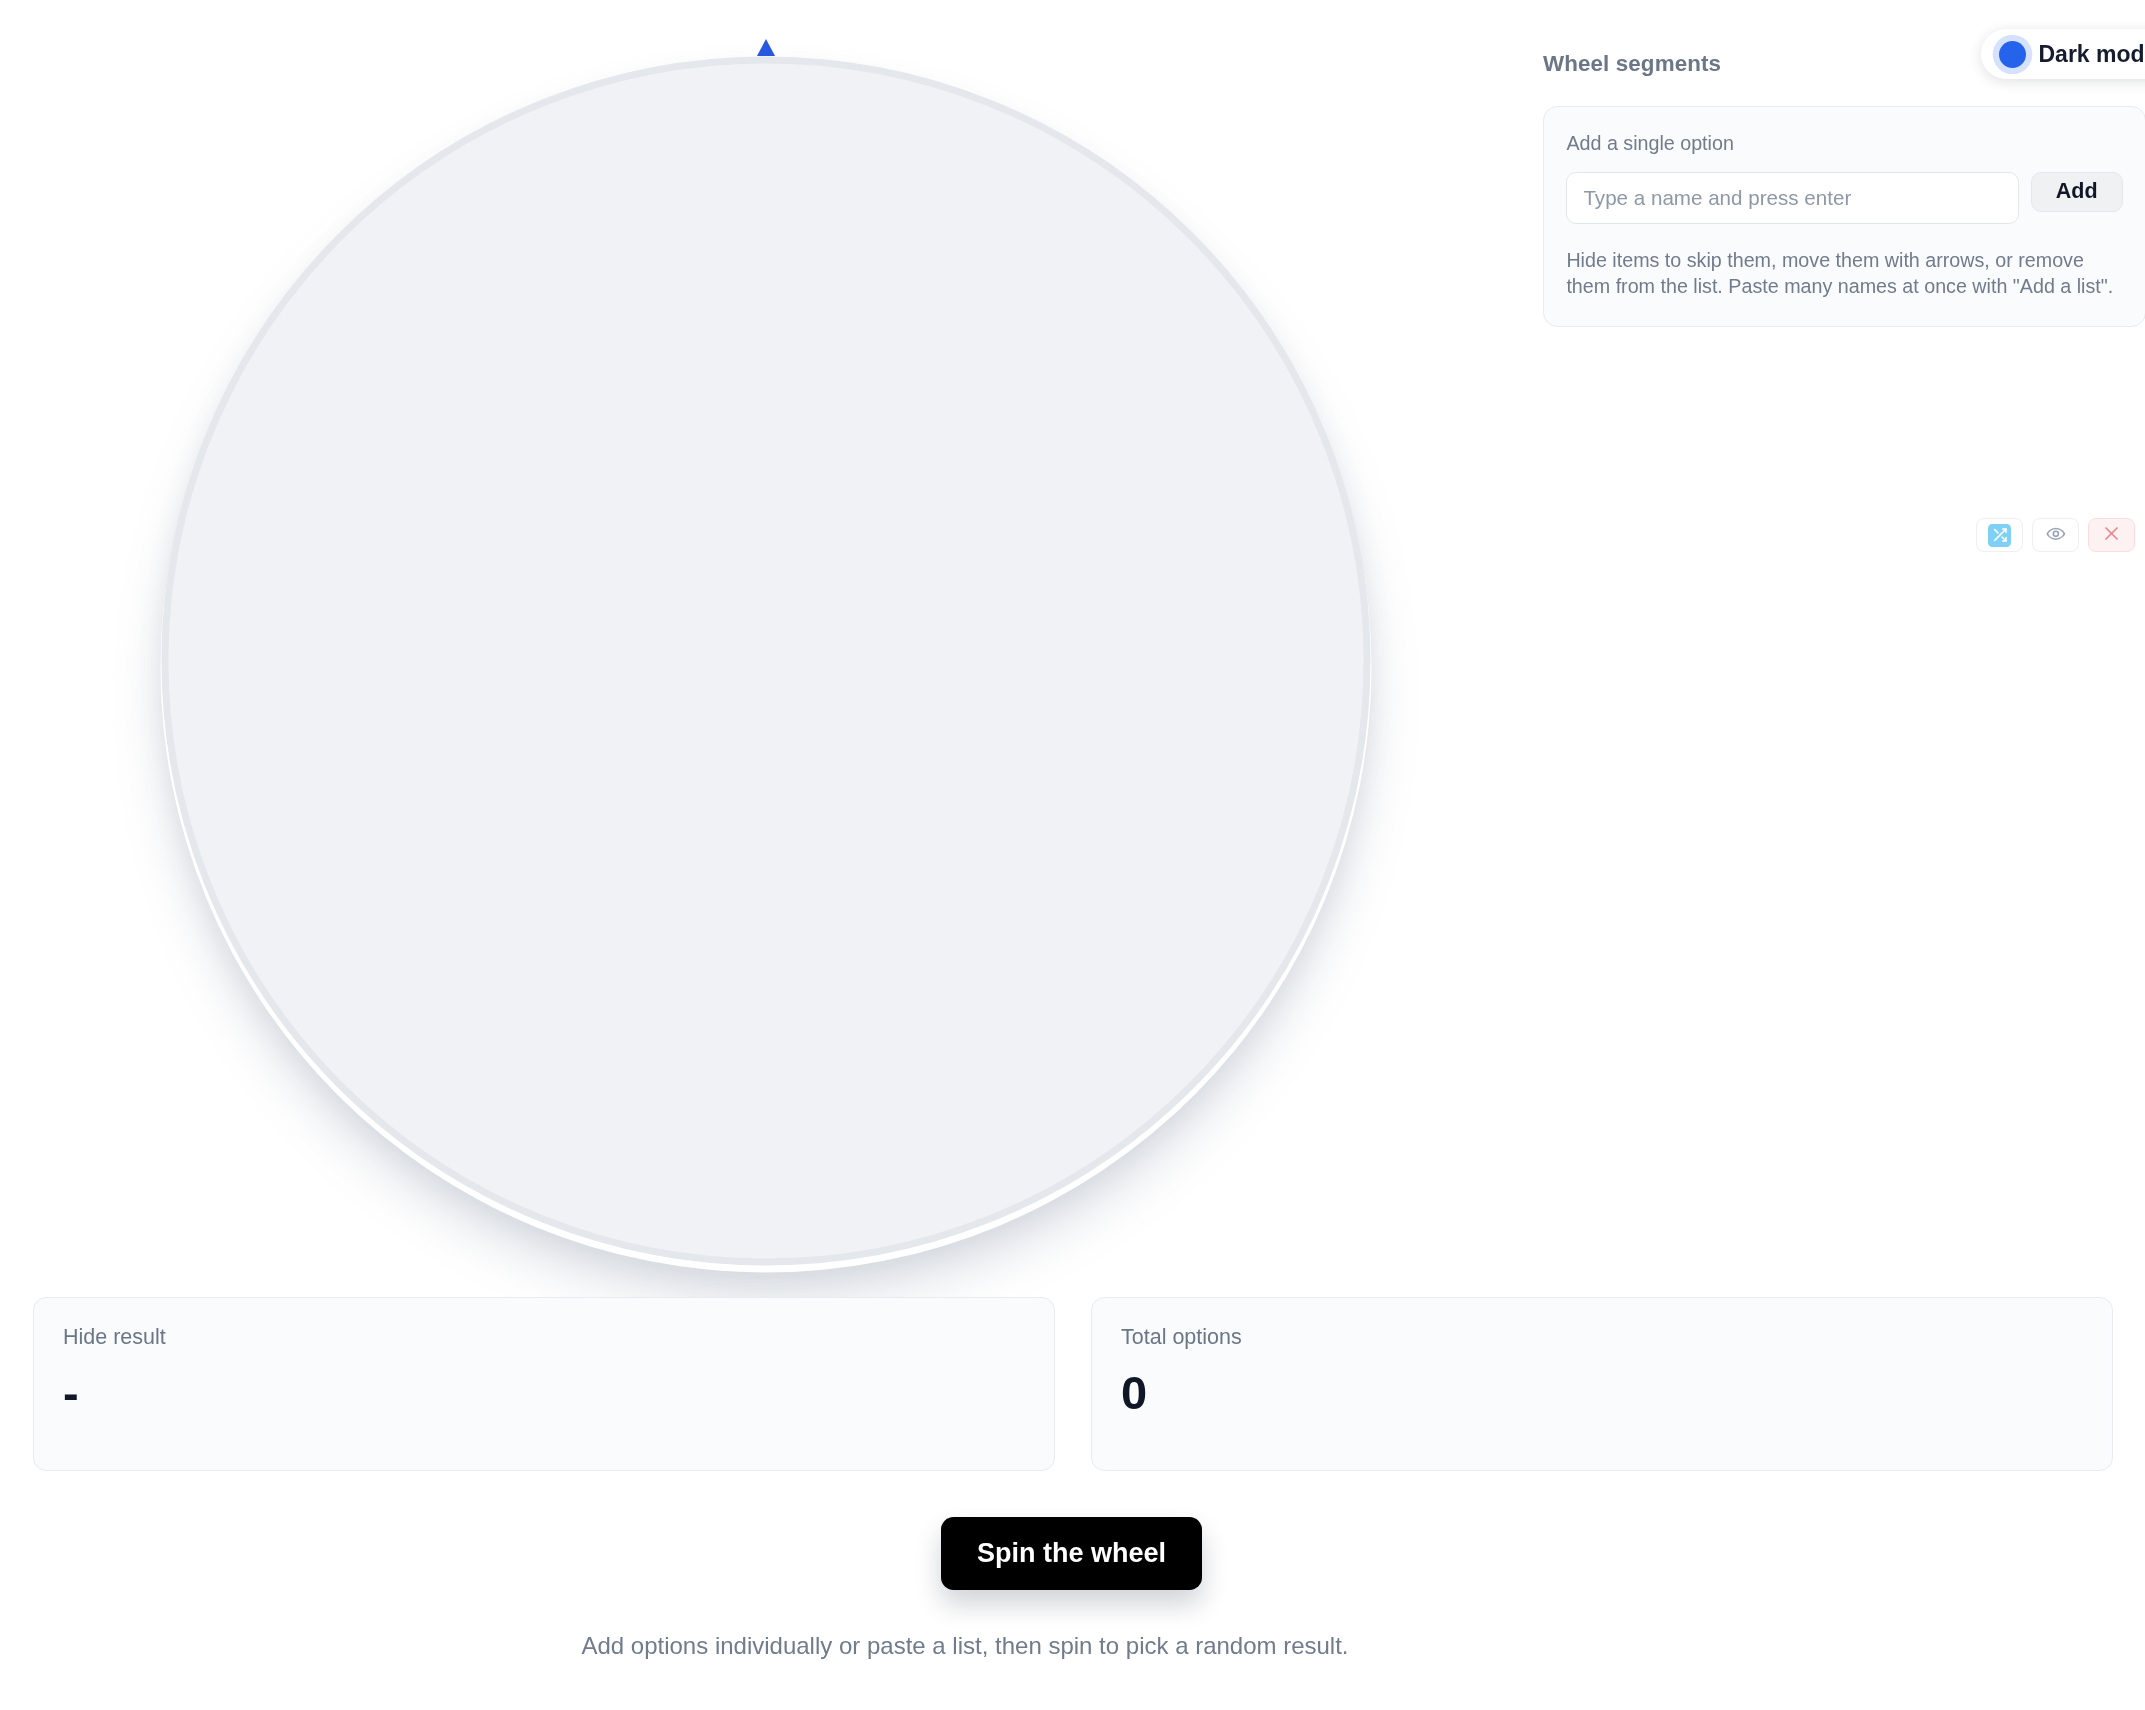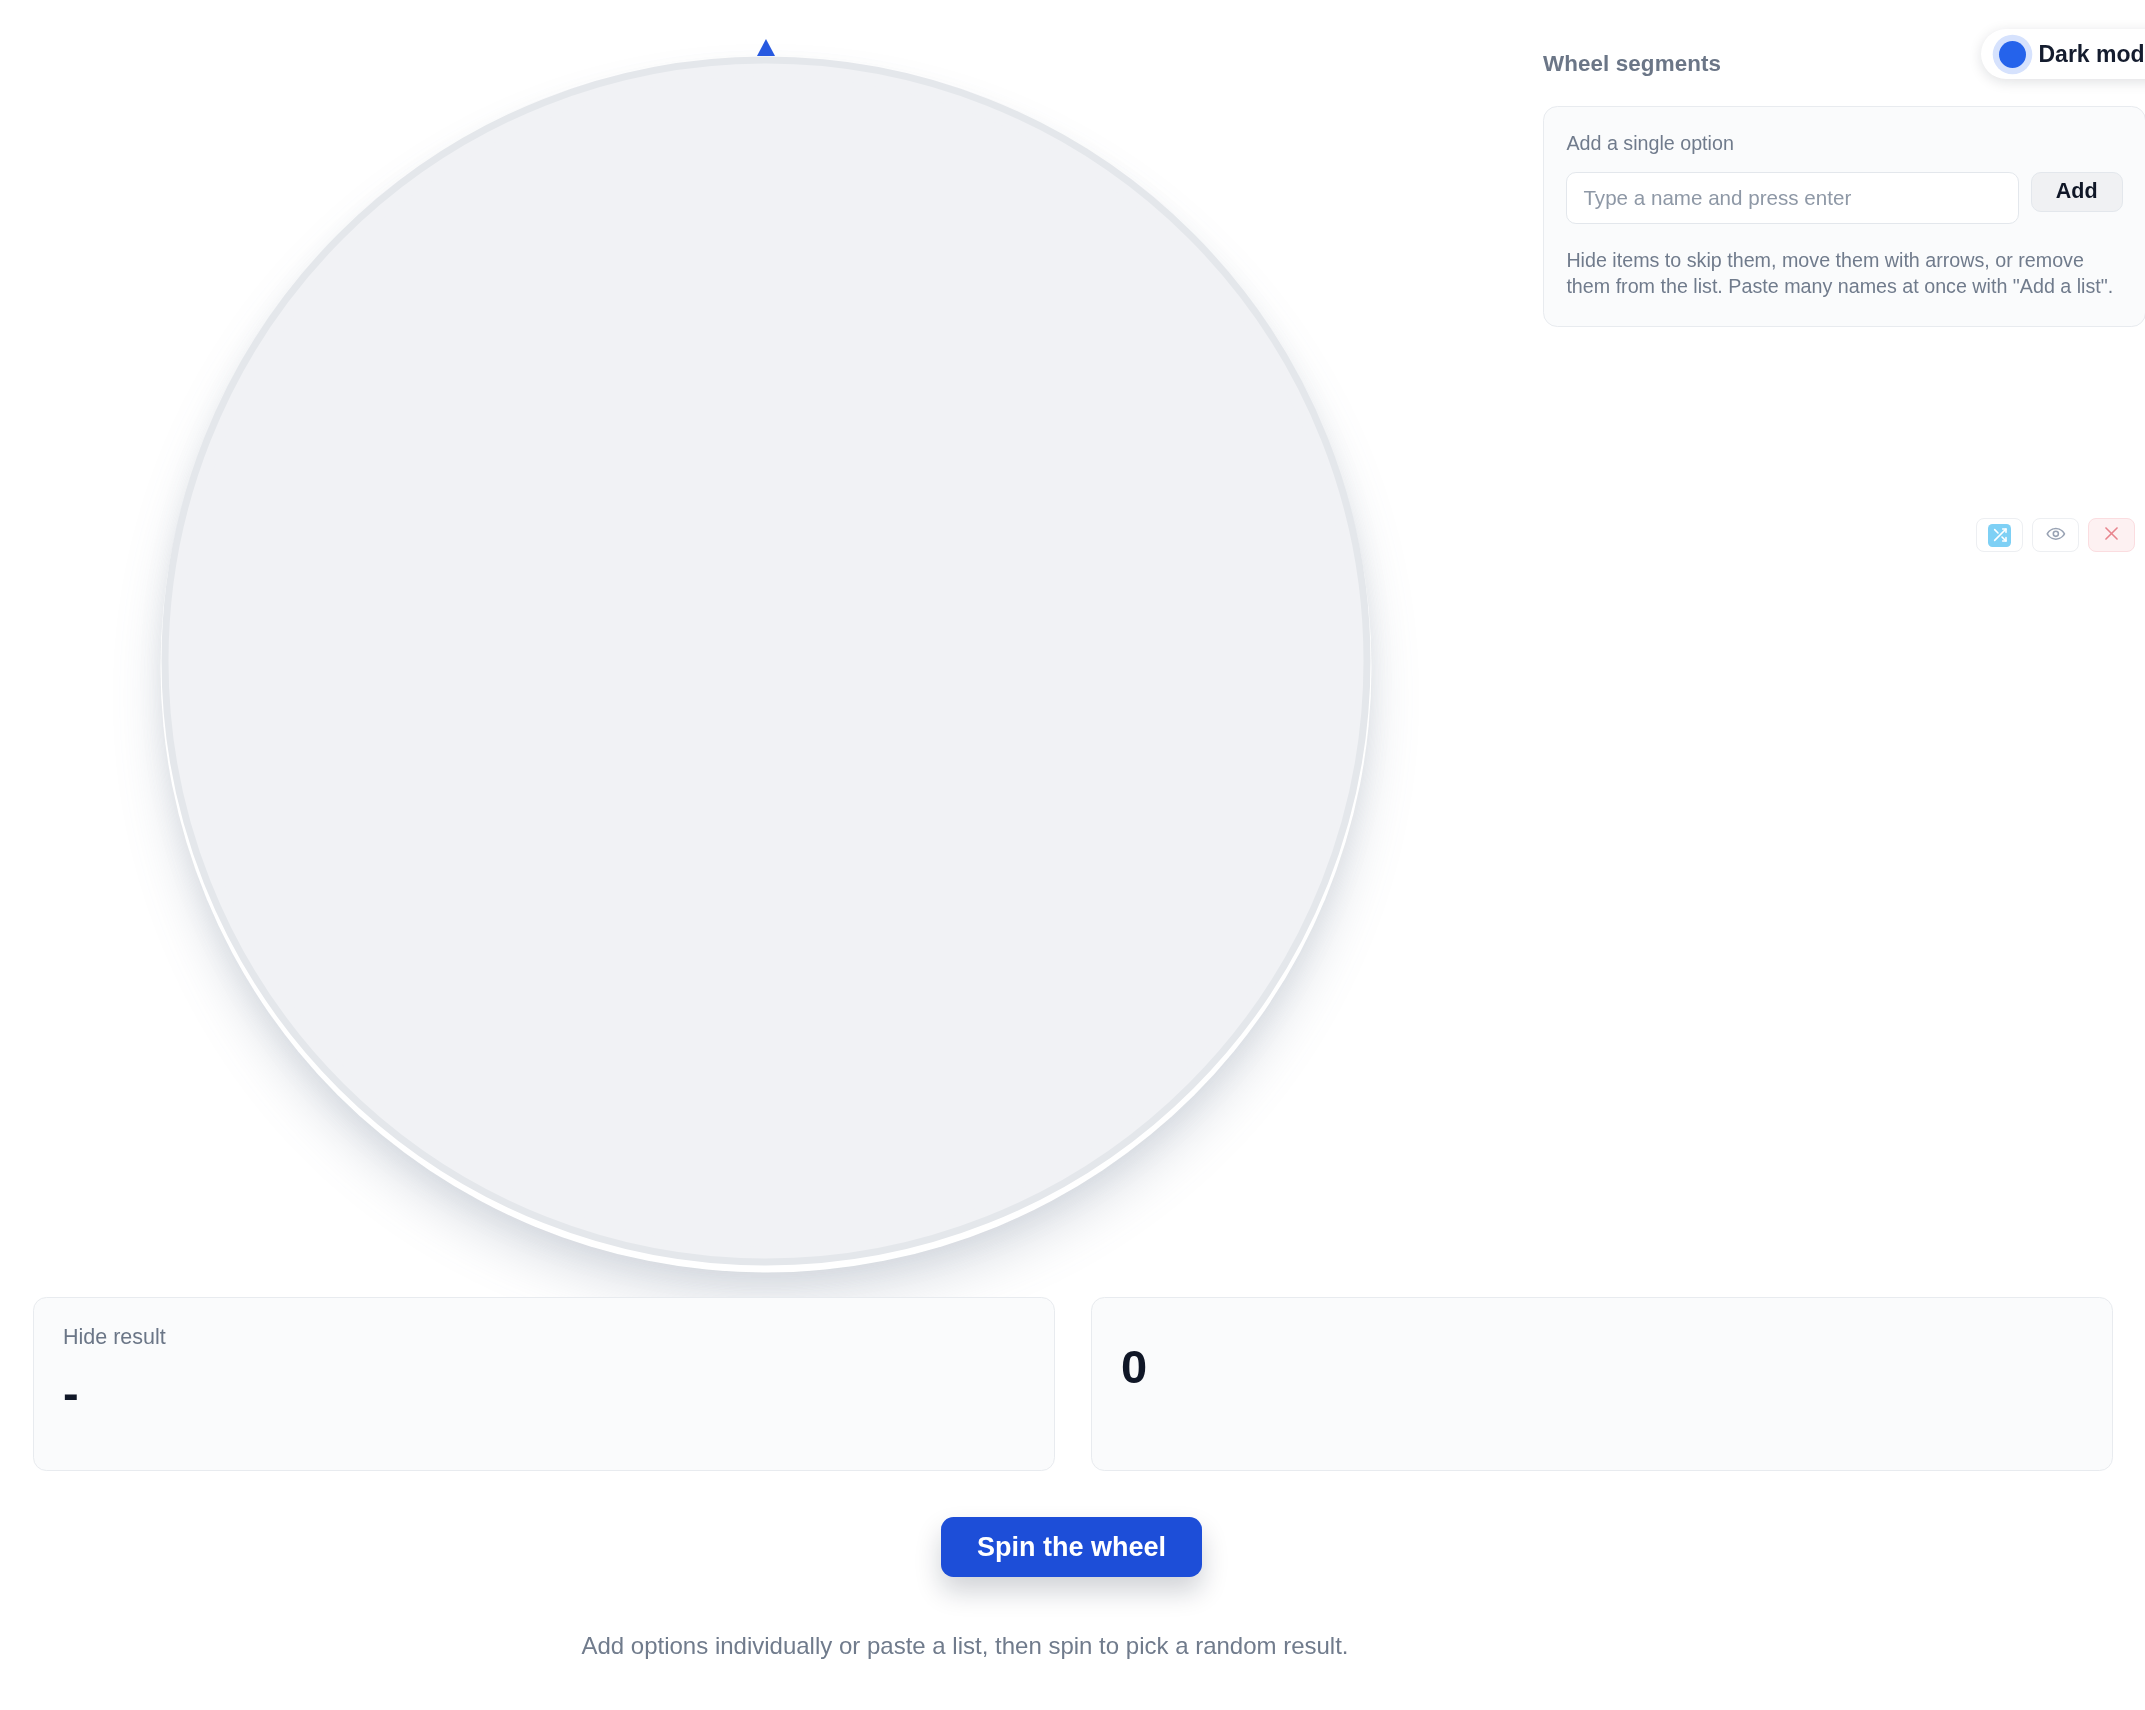--- a/index.html
+++ b/index.html
@@ -259,26 +259,26 @@
     color: #101727;
     line-height: 1;
   }
 
   
   .spin-btn {
     position: absolute;
     left: 941px;
     top: 1517px;
     width: 261px;
-    height: 60px;
+    height: 73px;
     font-size: 27px;
     font-weight: 700;
     font-family: "Liberation Sans", sans-serif;
     color: #ffffff;
-    background: #1d4ed8;
+    background: #000000;
     border: none;
     border-radius: 12.5px;
     cursor: pointer;
     box-shadow: 0 14.3px 27px rgba(13,21,43,0.19);
   }
   .footer-hint {
     position: absolute;
     left: 0;
     top: 1632px;
     width: 1930px;
@@ -351,18 +351,19 @@
     </button>
   </div>
 </div>
 
 <div class="stat-card" id="card-last">
   <div class="stat-label">Hide result</div>
   <div class="stat-value">-</div>
 </div>
 
 <div class="stat-card" id="card-total">
+  <div class="stat-label">Total options</div>
   <div class="stat-value">0</div>
 </div>
 
 <button class="spin-btn">Spin the wheel</button>
 <div class="footer-hint">Add options individually or paste a list, then spin to pick a random result.</div>
 
 
 </body></html>

